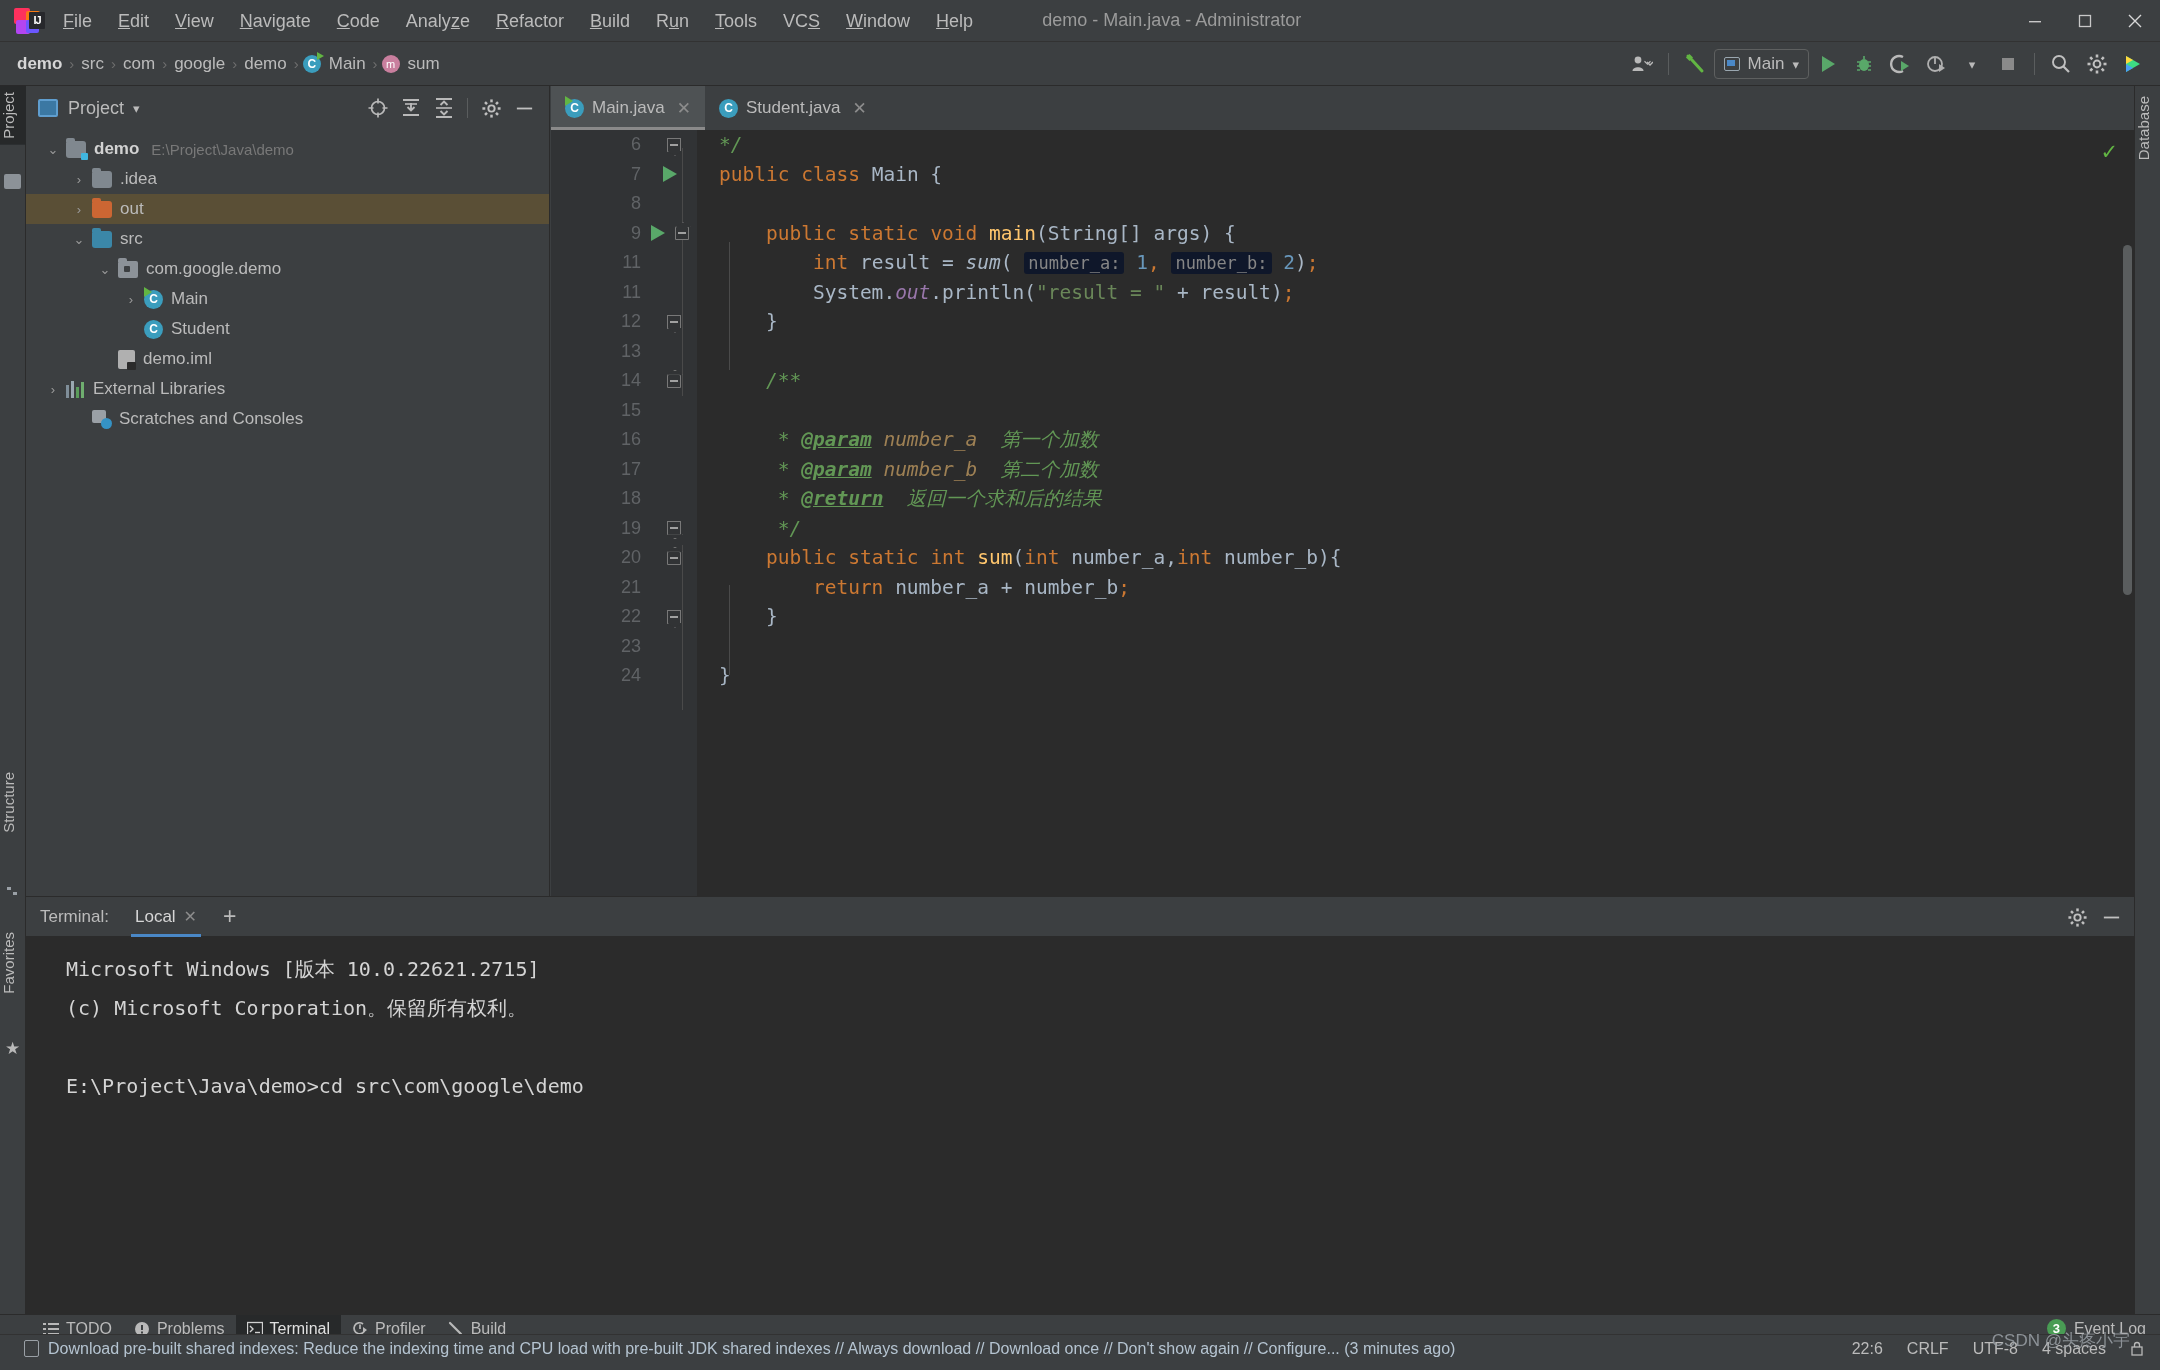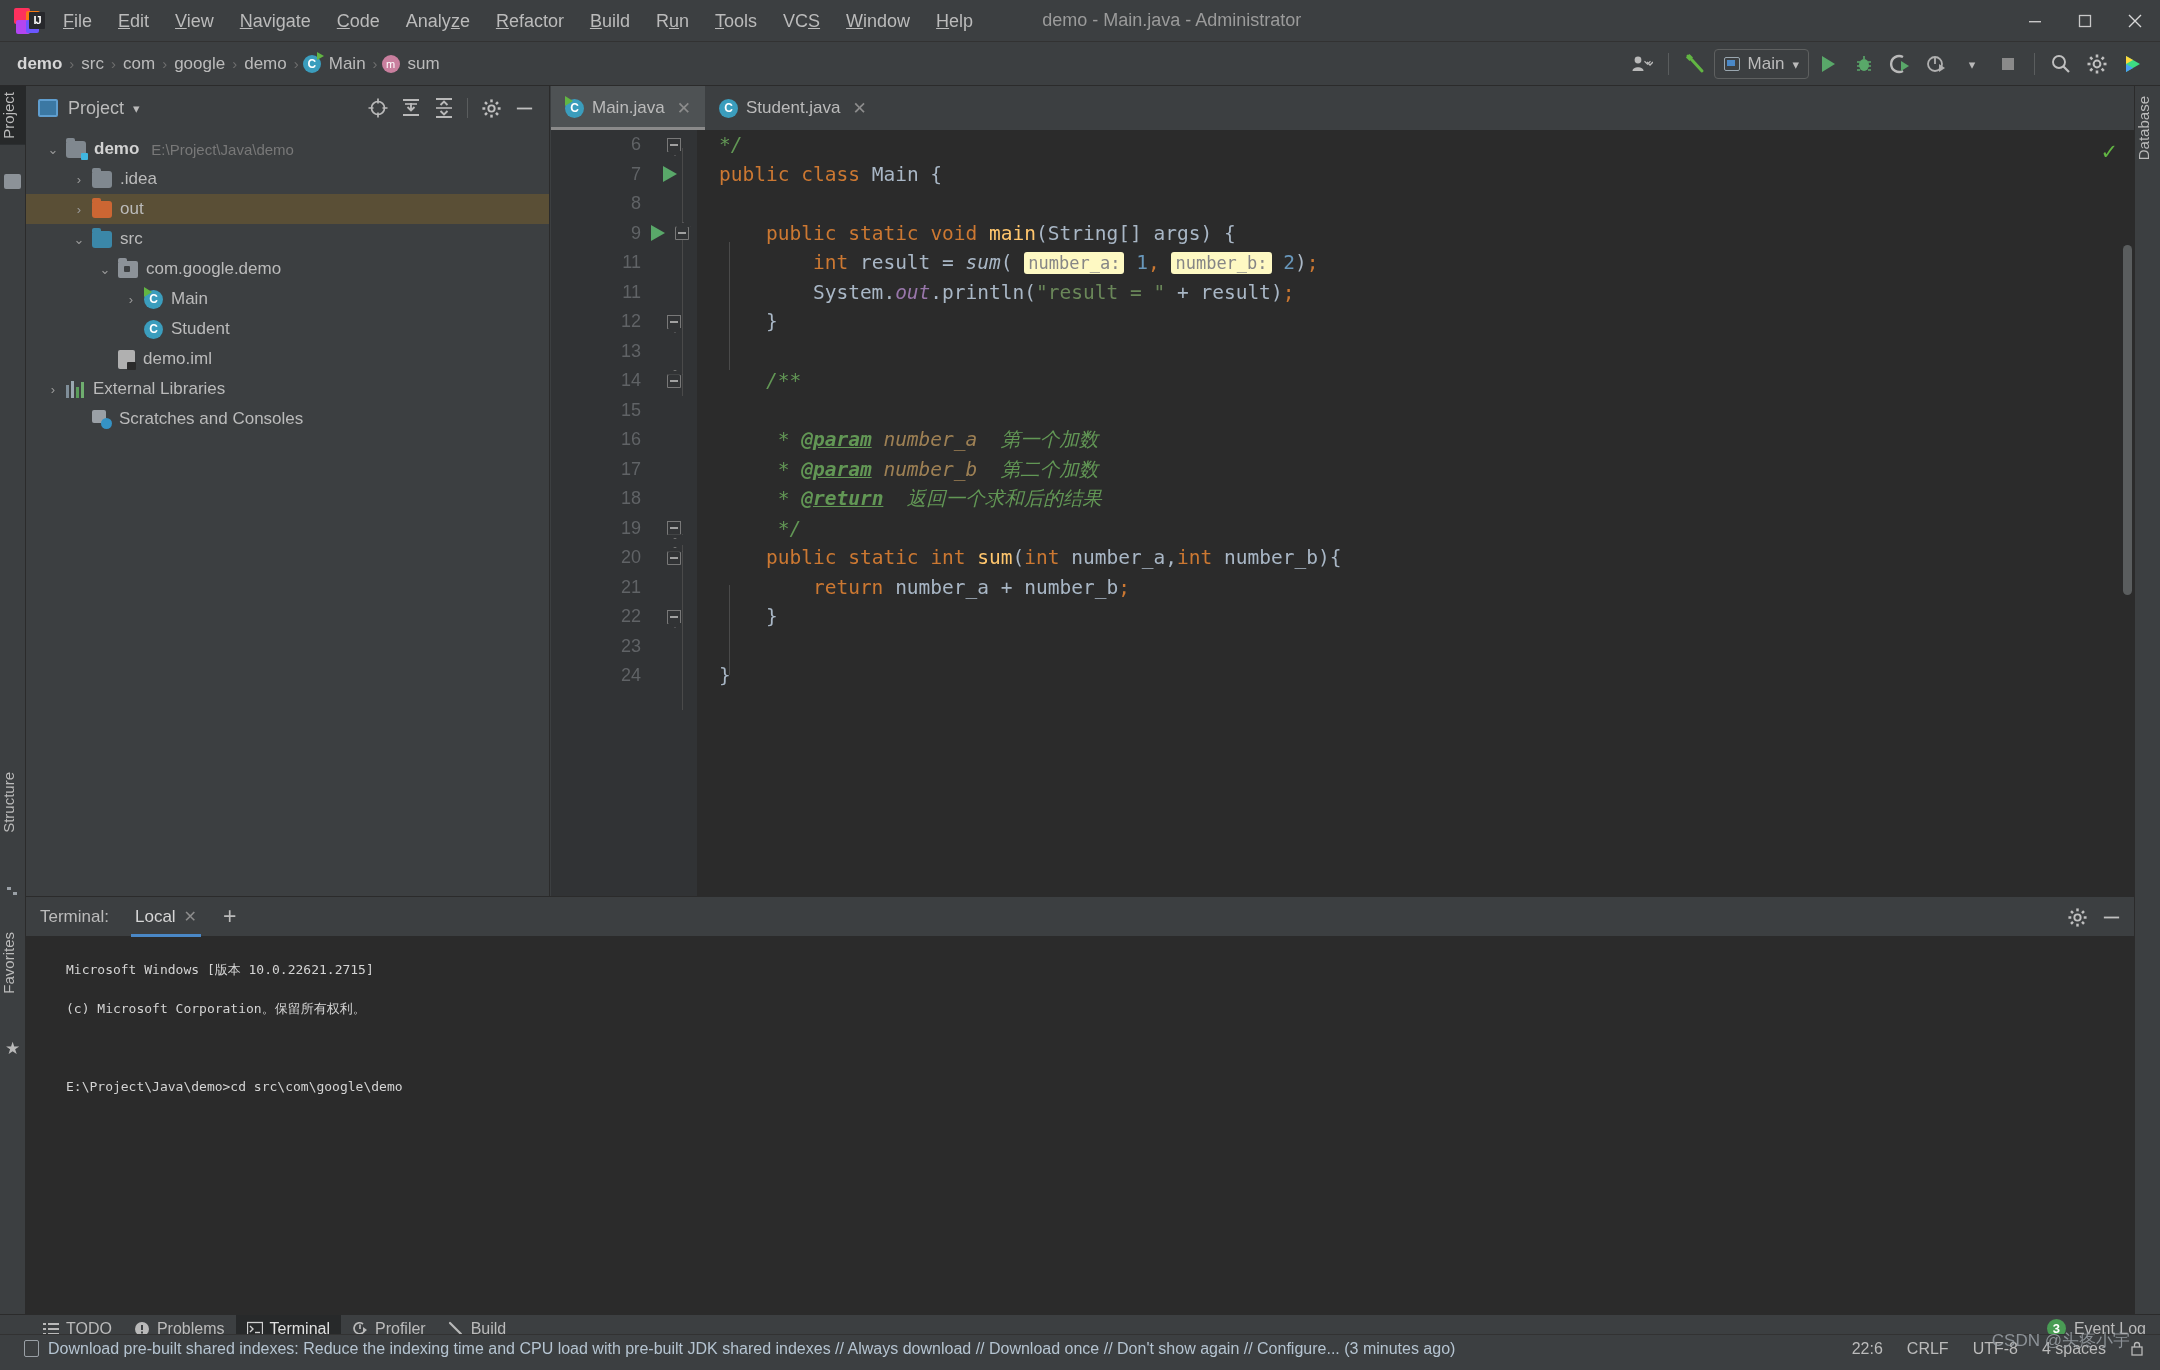--- a/index.html
+++ b/index.html
@@ -150,39 +150,39 @@
   .cls-n { color:#a9b7c6; }
   .str { color:#6a8759; }
   .num { color:#6897bb; }
   .cmt { color:#629755; font-style:italic; }
   .cmt-tag { color:#629755; font-weight:bold; font-style:italic; text-decoration:underline;}
   .cmt-par { color:#9e8054; font-style:italic;}
   .plain { color:#a9b7c6; }
   .mfn { color:#ffc66d; }
   .mfn-it { color:#a9b7c6; font-style:italic;}
   .field-it { color:#9876aa; font-style:italic;}
-  .hint { color:#868686; background:#fef9c3; border-radius:3px; padding: 1px 4px; font-size:17px;}
+  .hint { color:#868686; background:#0f172a; border-radius:3px; padding: 1px 4px; font-size:17px;}
 
   .gut-check { position:absolute; right:16px; top:10px; color:#62b543; font-size:21px;}
   .scrollbar-v { position:absolute; right:2px; top:115px; width:9px; height:350px; background:#5a5d5e; border-radius:5px;}
 
   
   .rightstrip { position:absolute; right:0; top:86px; width:26px; bottom:56px; background:#3c3f41; border-left:1px solid #2b2b2b;}
 
   
   .termpanel { position:absolute; left:26px; right:26px; top:896px; bottom:56px; background:#2b2b2b; border-top:1px solid #2b2b2b;}
   .term-header { height:40px; background:#3c3f41; display:flex; align-items:center; position:relative; border-bottom:1px solid #2b2b2b;}
   .term-label { color:#bbbbbb; font-size:17px; margin-left:14px;}
   .term-tab { margin-left:22px; height:40px; display:flex; align-items:center; gap:8px; color:#d6d6d6; font-size:17px; position:relative; padding: 0 4px;}
   .term-tab:after{content:"";position:absolute;left:0;right:0;bottom:0;height:3px;background:#4a88c7;}
   .term-tab .tclose{color:#8c8c8c;font-size:16px;}
   .term-plus { margin-left:22px; color:#bbbbbb; font-size:23px; }
   .term-actions { position:absolute; right:8px; top:0; height:40px; display:flex; align-items:center; gap:4px;}
   .term-body { position:absolute; top:41px; left:0; right:0; bottom:0; background:#2b2b2b; padding: 12px 0 0 40px;}
-  .tline { font-family:"DejaVu Sans Mono", monospace; font-size:13px; color:#d4d4d4; height:39px; line-height:39px; white-space:pre;}
+  .tline { font-family:"DejaVu Sans Mono", monospace; font-size:20px; color:#d4d4d4; height:39px; line-height:39px; white-space:pre;}
 
   
   .bottombar {
     position:absolute; left:0; right:0; bottom:28px; height:28px; background:#3c3f41;
     display:flex; align-items:center; border-top:1px solid #2b2b2b;
   }
   .bb-item { display:flex; align-items:center; gap:7px; color:#bbbbbb; font-size:16px; padding: 0 11px; height:28px;}
   .bb-item.active { background:#27292a; color:#e0e0e0; }
   .bb-item:first-child { margin-left: 32px; }
   .bb-right { position:absolute; right:14px; display:flex; align-items:center; gap:8px; color:#bbbbbb; font-size:16px;}

